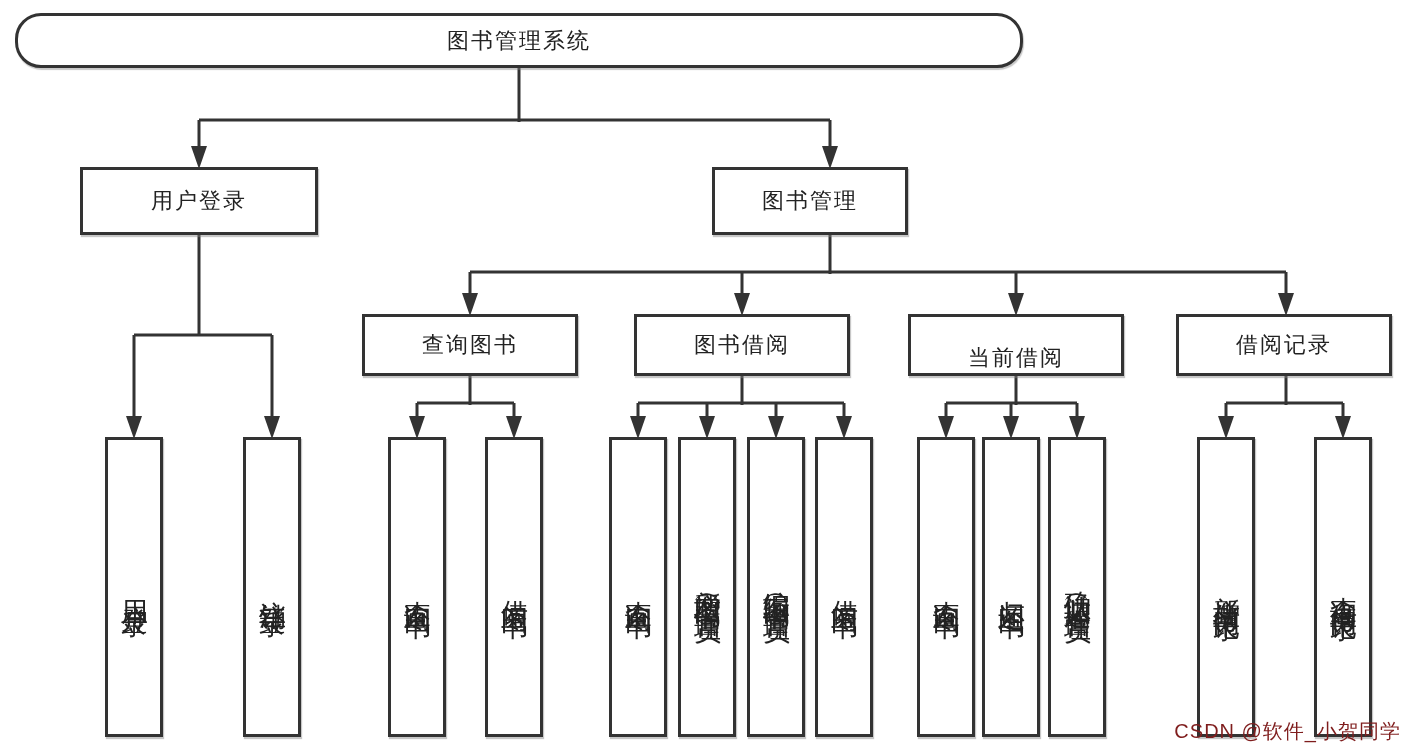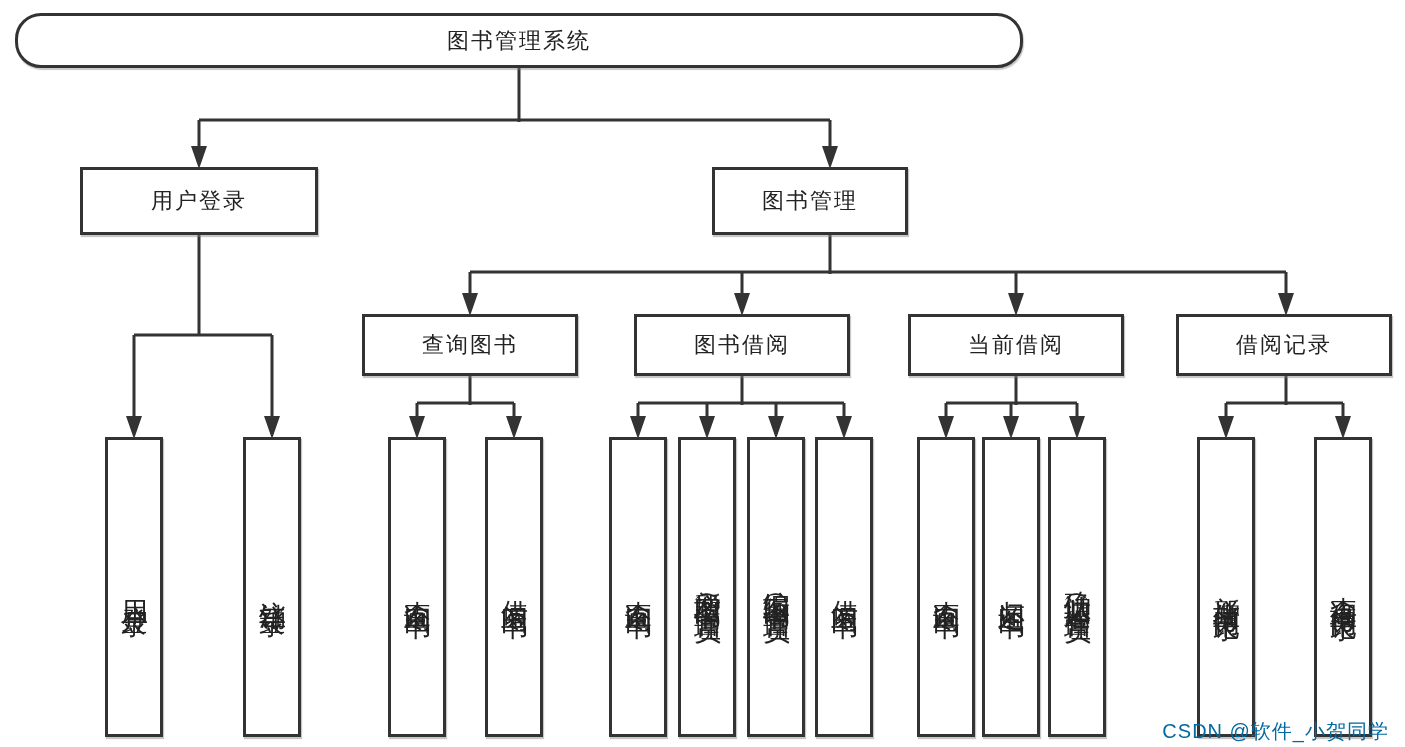--- a/index.html
+++ b/index.html
@@ -42,24 +42,24 @@
   .leaf .vlabel {
     writing-mode: vertical-rl;
     text-orientation: mixed;
     font-size: 27px;
     color: #222222;
     letter-spacing: 4px;
     line-height: 1;
   }
   .watermark {
     position: absolute;
-    right: 16px;
+    right: 4px;
     bottom: 2px;
     font-size: 20px;
-    color: #0369a1;
+    color: #7f1d1d;
     letter-spacing: 1px;
     z-index: 3;
     white-space: nowrap;
   }
 </style>
 </head>
 <body>
 
 <div class="canvas">
 
@@ -144,21 +144,21 @@
   <div class="node" style="left:712px; top:167px; width:196px; height:68px;">
     <span class="hlabel">图书管理</span>
   </div>
 
   <div class="node" style="left:362px; top:314px; width:216px; height:62px;">
     <span class="hlabel">查询图书</span>
   </div>
   <div class="node" style="left:634px; top:314px; width:216px; height:62px;">
     <span class="hlabel">图书借阅</span>
   </div>
-  <div class="node" style="left:908px; top:314px; width:216px; height:62px;">
+  <div class="node" style="left:908px; top:314px; width:216px; height:62px;align-items:flex-end;">
     <span class="hlabel">当前借阅</span>
   </div>
   <div class="node" style="left:1176px; top:314px; width:216px; height:62px;">
     <span class="hlabel">借阅记录</span>
   </div>
 
   <div class="node leaf" style="left:105px; top:437px; width:58px; height:300px;">
     <span class="vlabel">用户登录</span>
   </div>
   <div class="node leaf" style="left:243px; top:437px; width:58px; height:300px;">

